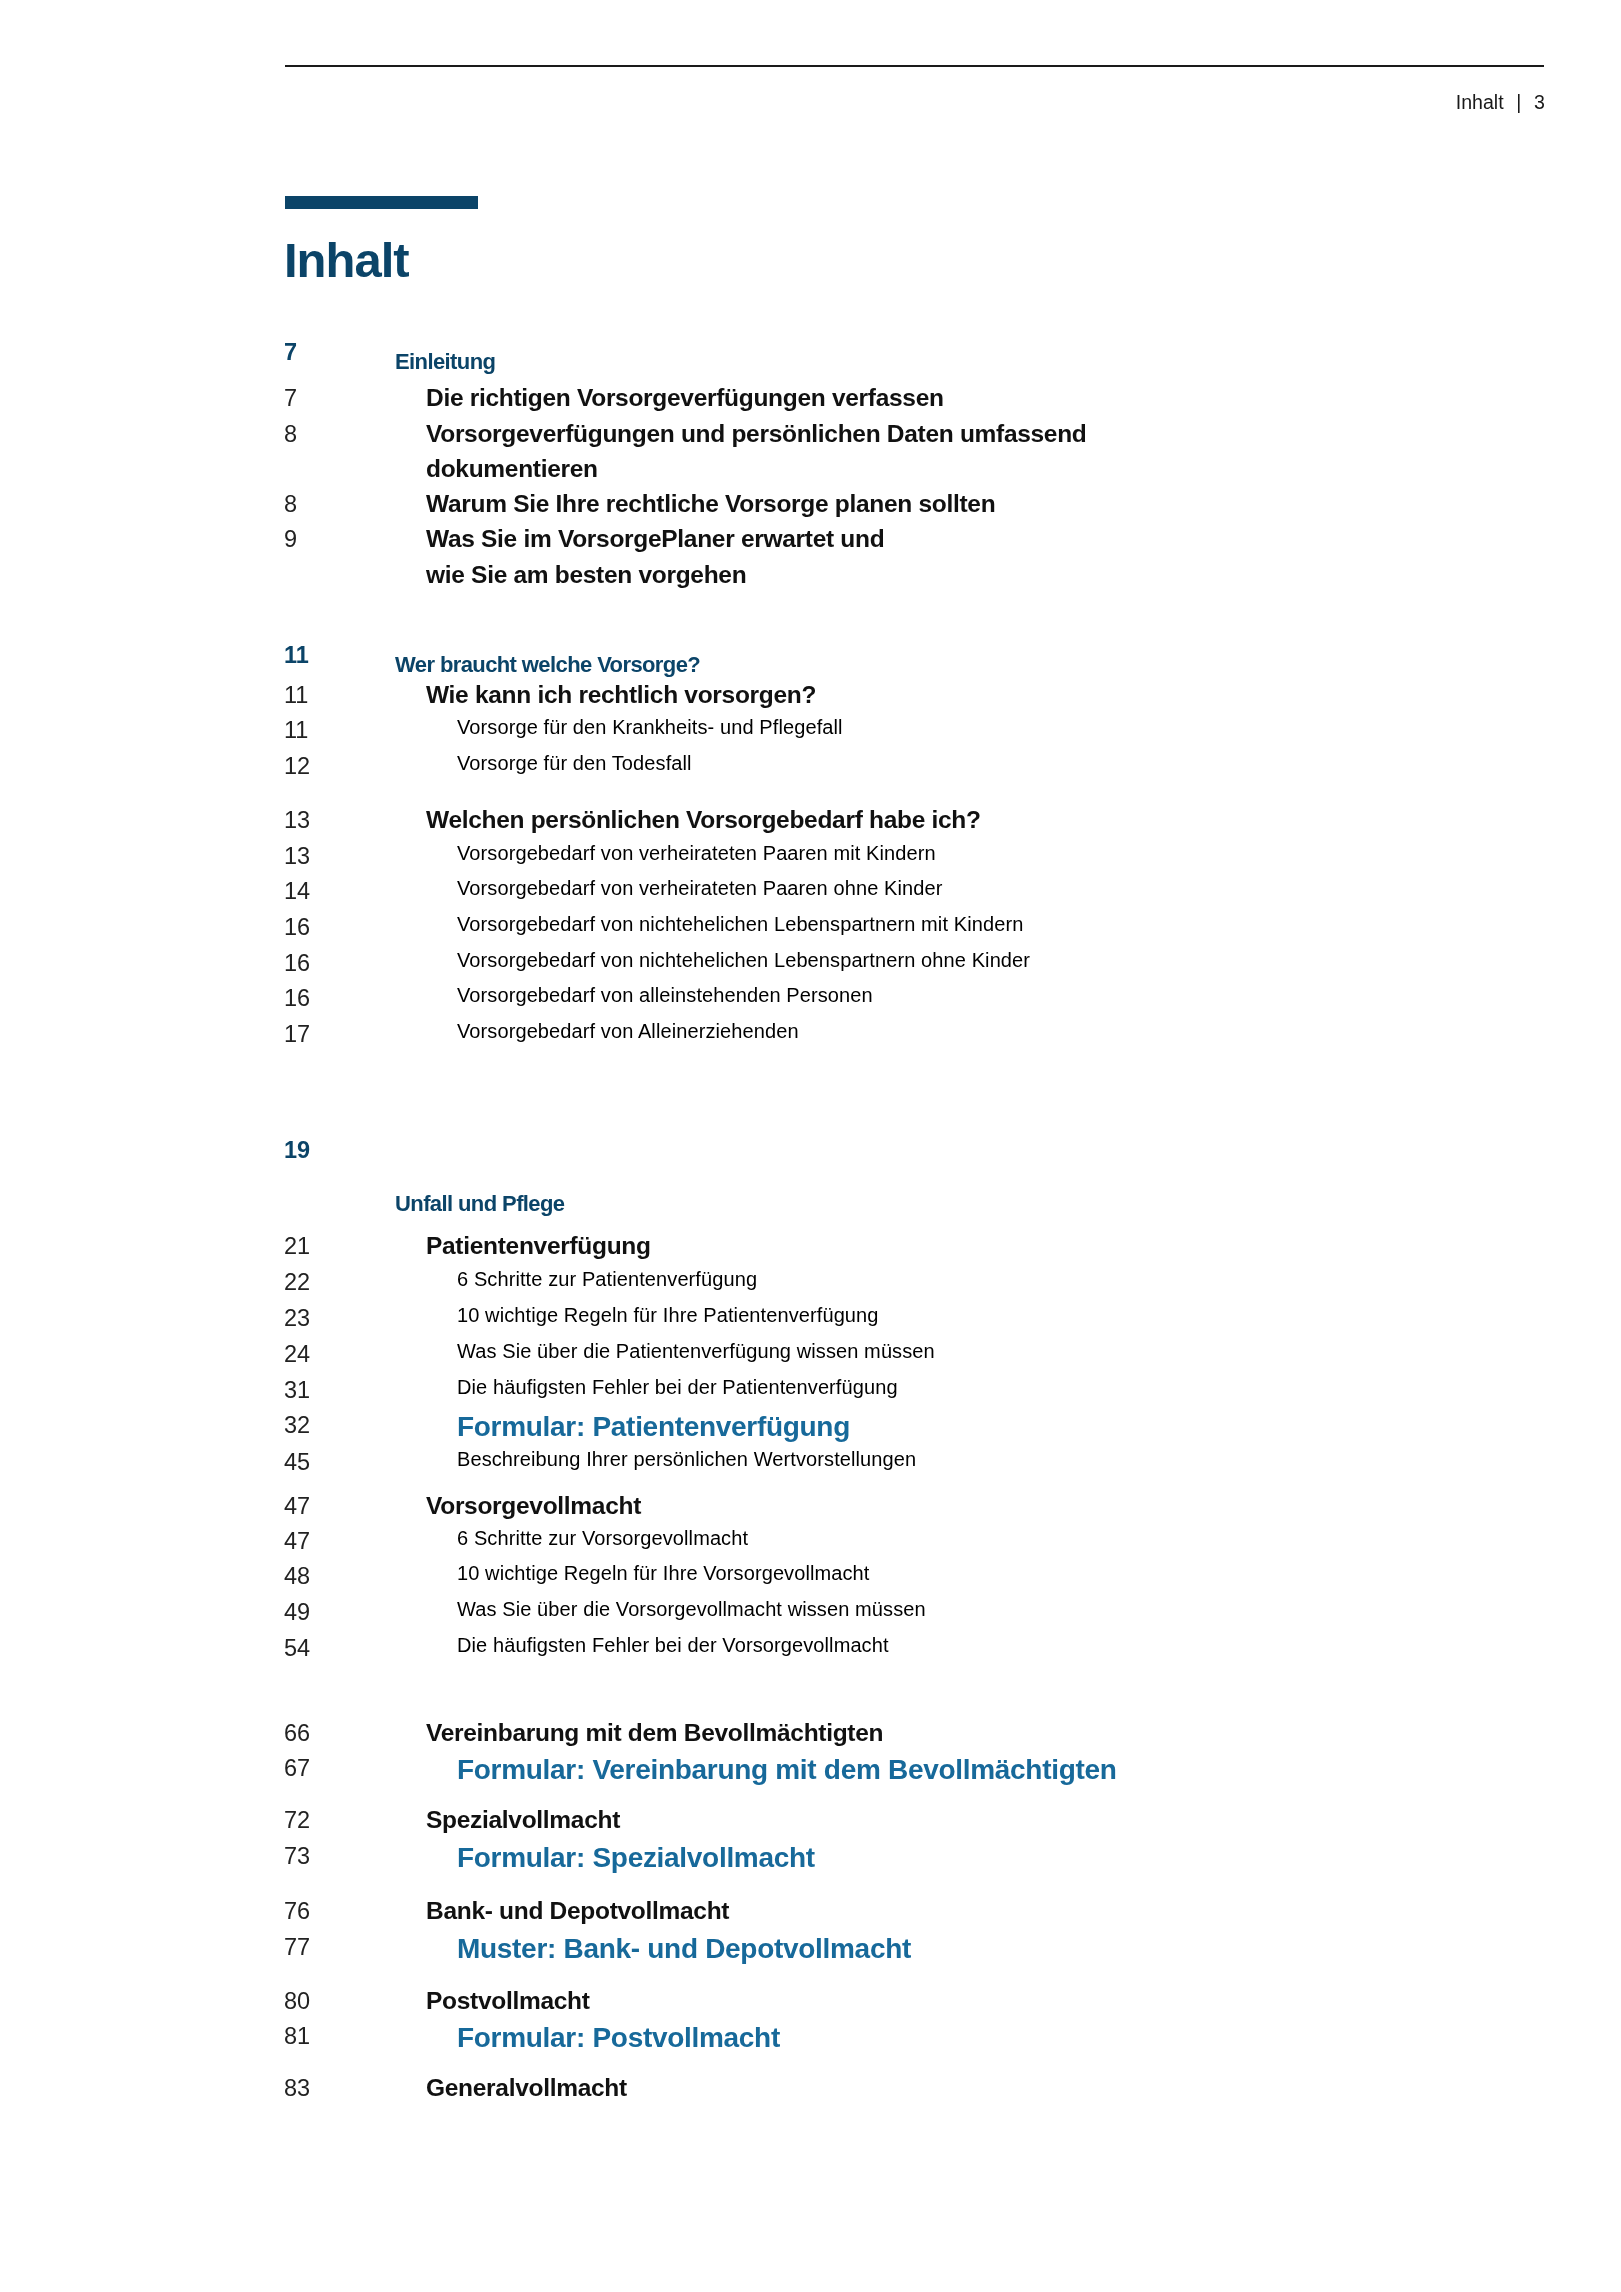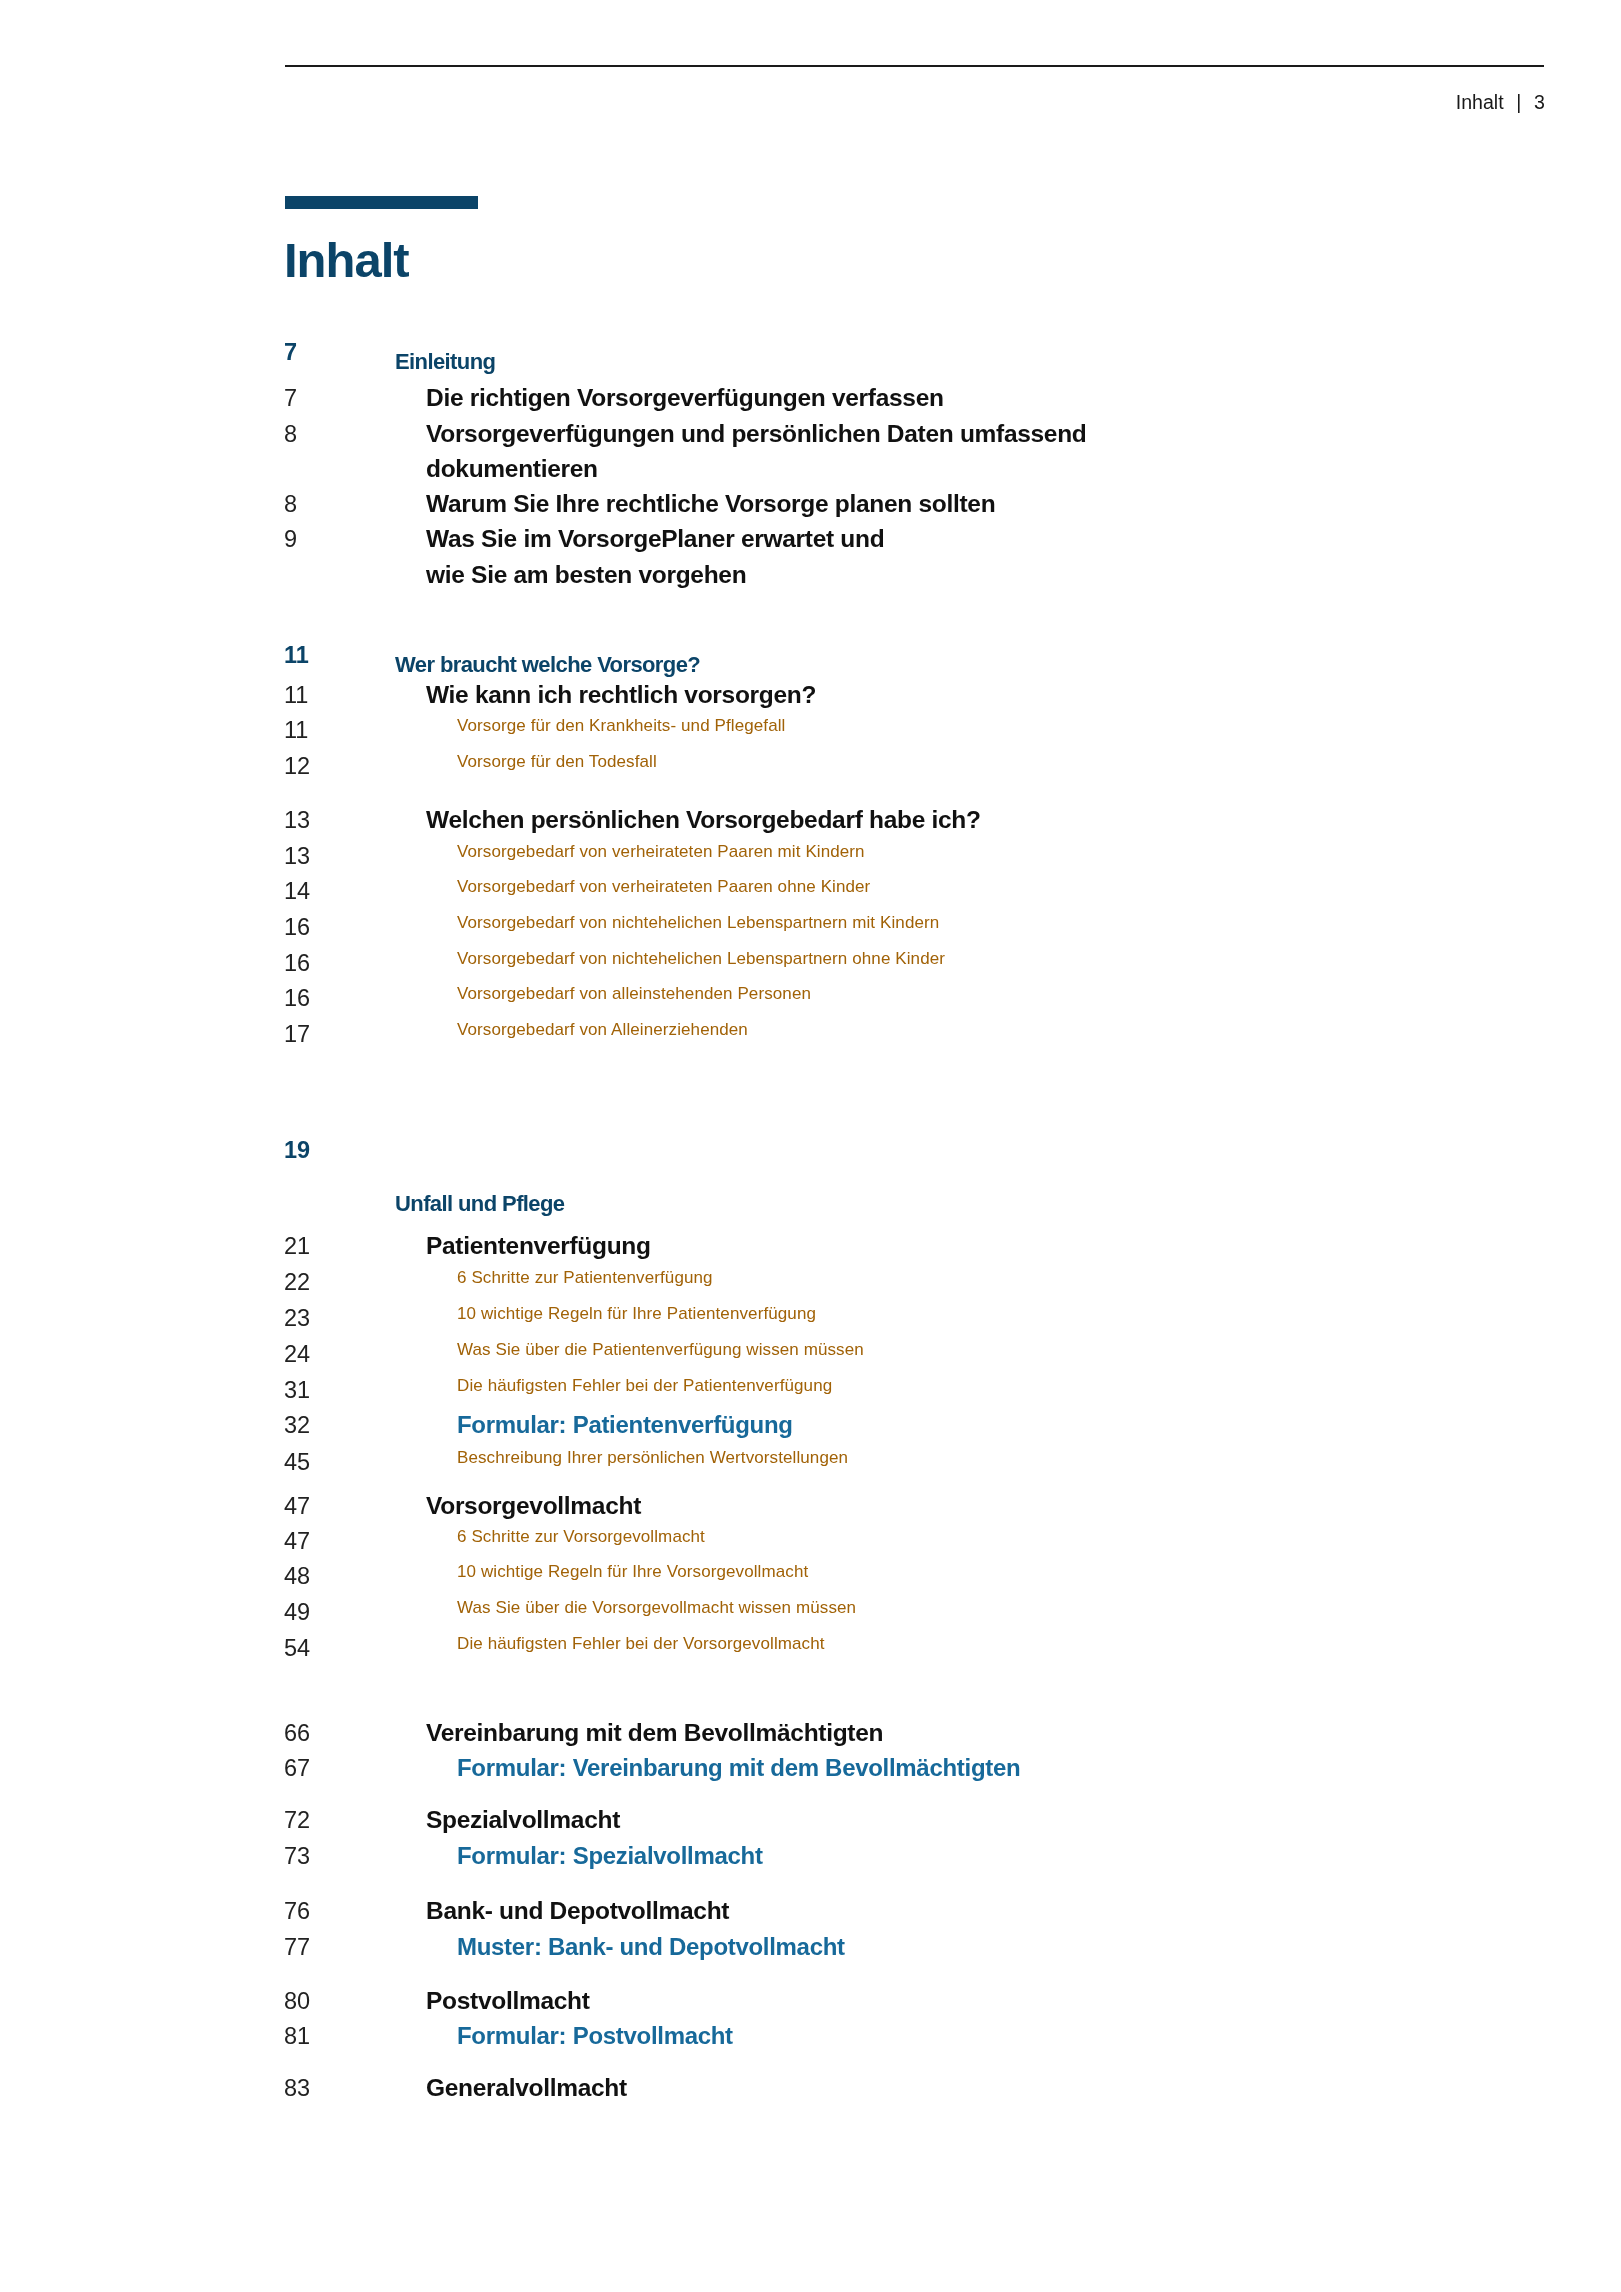--- a/index.html
+++ b/index.html
@@ -12,22 +12,22 @@
   .accent-bar { position: absolute; left: 285px; top: 196px; width: 193px; height: 12.7px; background: #0b4468; }
   .page-title { position: absolute; left: 284px; top: 233px; font-size: 49px; line-height: 55px;
                 font-weight: bold; color: #0b4468; letter-spacing: -1px; }
   .toc { position: absolute; left: 0; top: 0; width: 100%; height: 100%; }
   .row { position: absolute; left: 0; width: 1621px; white-space: nowrap; }
   .num { position: absolute; left: 284px; font-size: 23.5px; color: #222; }
   .txt { position: absolute; }
   .row.chapter .num { font-weight: bold; color: #0b4468; font-size: 23.5px; }
   .row.chapter .txt { left: 395px; font-size: 22px; font-weight: bold; color: #0b4468; letter-spacing: -0.6px; margin-top: 20px; }
   .row.section .txt { left: 426px; font-size: 24.5px; font-weight: bold; color: #111; letter-spacing: -0.3px; }
-  .row.item .txt { left: 457px; font-size: 17px; font-weight: normal; color: #a16207; letter-spacing: 0.1px; }
-  .row.form .txt { left: 457px; font-size: 24px; font-weight: bold; color: #17699a; letter-spacing: -0.3px; }
+  .row.item .txt { left: 457px; font-size: 20px; font-weight: normal; color: #000000; letter-spacing: 0.1px; }
+  .row.form .txt { left: 457px; font-size: 28px; font-weight: bold; color: #17699a; letter-spacing: -0.3px; }
 </style>
 </head>
 <body>
 
 <div class="rule"></div>
 <div class="running-head"><span>Inhalt</span><span class="sep">|</span><span>3</span></div>
 
 <div class="accent-bar"></div>
 <div class="page-title">Inhalt</div>
 

